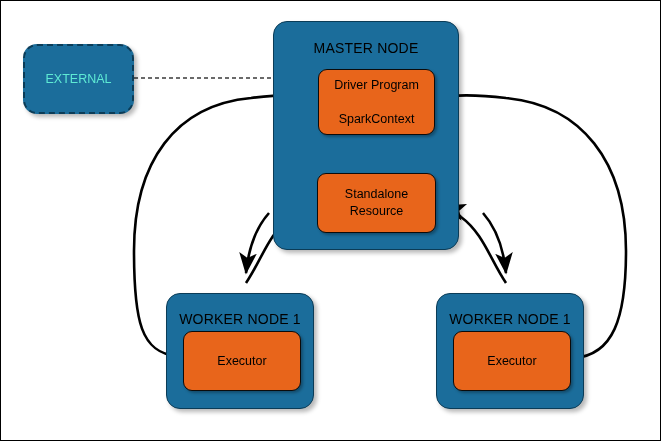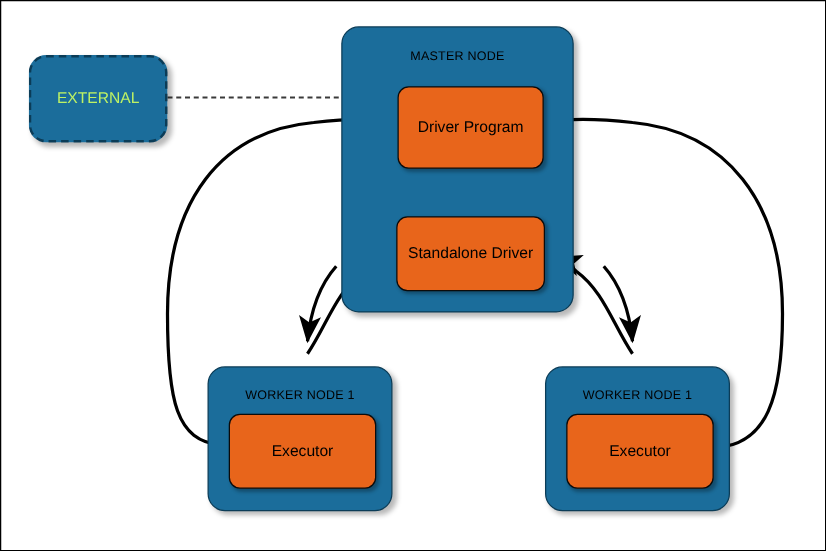--- a/index.html
+++ b/index.html
@@ -28,32 +28,32 @@
   .node.dashed {
     border-style: dashed;
     border-width: 2px;
   }
   .node-title {
     position: absolute;
     left: 0;
     right: 0;
     text-align: center;
     color: #000000;
-    font-size: 10px;
+    font-size: 14px;
     letter-spacing: 0.2px;
     white-space: nowrap;
   }
   .centered-label {
     position: absolute;
     left: 0;
     right: 0;
     top: 50%;
     transform: translateY(-50%);
     text-align: center;
-    color: #bef264;
+    color: #5eead4;
     font-size: 12.5px;
     line-height: 17px;
   }
   .proc {
     position: absolute;
     box-sizing: border-box;
     background: #e8651b;
     border: 1.6px solid #0b0b0b;
     border-radius: 9px;
     box-shadow: 2px 2px 3px rgba(0,0,0,0.3);
@@ -118,26 +118,27 @@
     </div>
   </div>
 
   <div class="node" style="left:272px; top:20px; width:186px; height:229px;">
     <div class="node-title" style="top:18px;">MASTER NODE</div>
   </div>
 
   <div class="proc" style="left:317px; top:68px; width:117px; height:66px;">
     <div class="proc-label">
       <div>Driver Program</div>
+      <div>SparkContext</div>
     </div>
   </div>
 
   <div class="proc" style="left:316px; top:172px; width:119px; height:60px;">
     <div class="proc-label">
-      <div>Standalone Driver</div>
+      <div>Standalone Resource</div>
     </div>
   </div>
 
   <div class="node" style="left:165px; top:292px; width:148px; height:116px;">
     <div class="node-title" style="top:17px;">WORKER NODE 1</div>
   </div>
 
   <div class="proc" style="left:182px; top:330px; width:118px; height:60px;">
     <div class="proc-label">Executor</div>
   </div>

